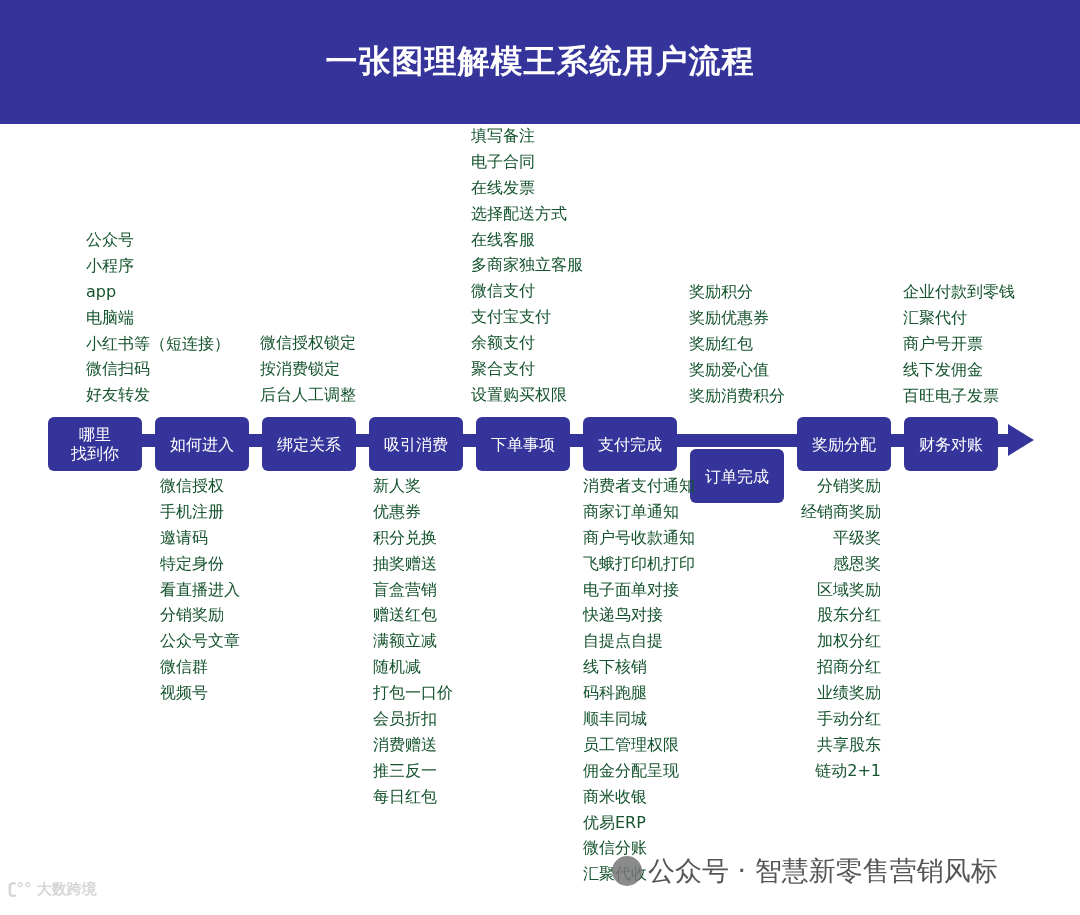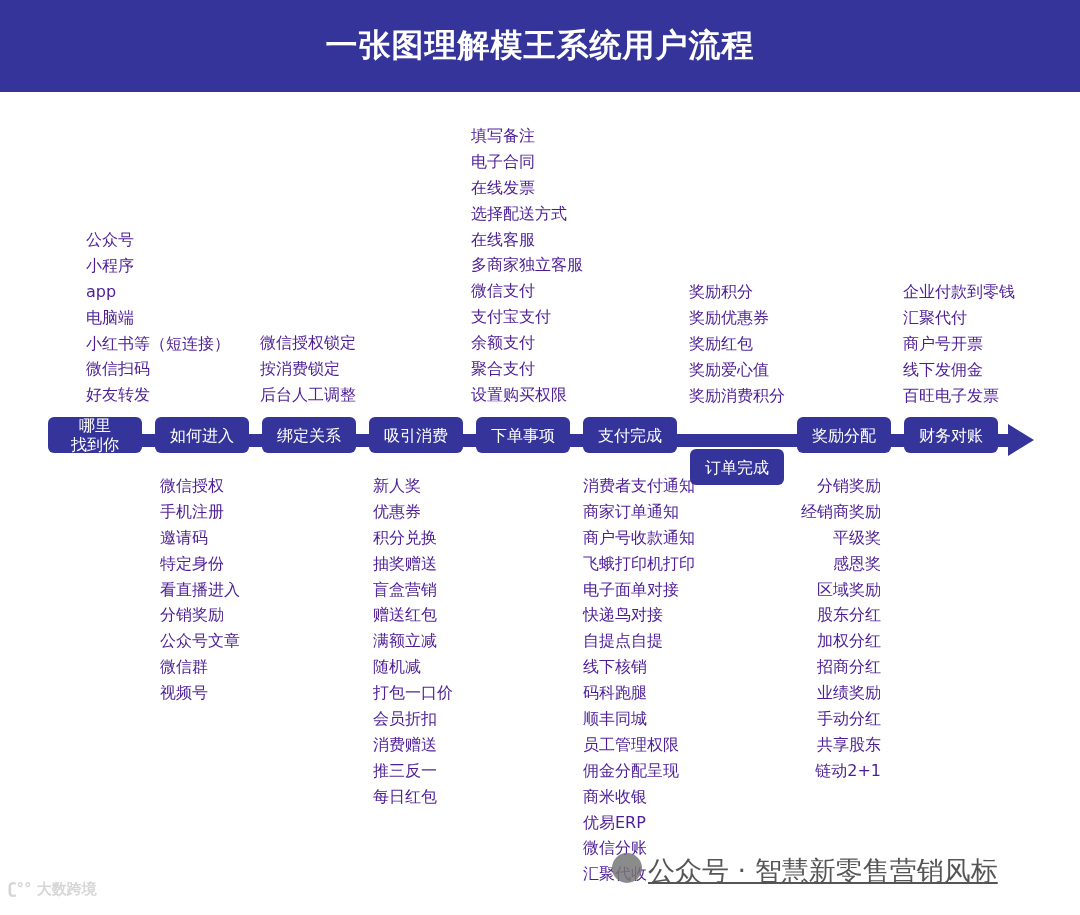--- a/index.html
+++ b/index.html
@@ -1,26 +1,26 @@
 <!DOCTYPE html>
 <html><head>
 <meta charset="utf-8">
 <style>
   * { margin:0; padding:0; box-sizing:border-box; }
   html, body { width:1080px; height:915px; background:#ffffff; overflow:hidden; }
   body { position:relative; font-family:"DejaVu Sans","Liberation Sans",sans-serif; color:#222; }
-  .header { position:absolute; left:0; top:0; width:1080px; height:92px; background:#35349a; display:flex; align-items:center; justify-content:center; }
+  .header { position:absolute; left:0; top:0; width:1080px; height:124px; background:#35349a; display:flex; align-items:center; justify-content:center; }
   .header h1 { color:#fff; font-size:32px; font-weight:bold; letter-spacing:1px; }
-  .list { position:absolute; font-size:16px; line-height:25.9px; color:#4c1d95; white-space:nowrap; }
+  .list { position:absolute; font-size:16px; line-height:25.9px; color:#14532d; white-space:nowrap; }
   .list div { height:25.9px; }
   .connector { position:absolute; top:434px; height:13px; background:#35349a; }
-  .step { position:absolute; top:417px; height:36px; width:94px; background:#35349a; border-radius:6px; color:#fff; font-size:16px; display:flex; align-items:center; justify-content:center; text-align:center; line-height:19px; }
+  .step { position:absolute; top:417px; height:54px; width:94px; background:#35349a; border-radius:6px; color:#fff; font-size:16px; display:flex; align-items:center; justify-content:center; text-align:center; line-height:19px; }
   .arrow-head { position:absolute; left:1008px; top:424px; width:0; height:0; border-top:16px solid transparent; border-bottom:16px solid transparent; border-left:26px solid #35349a; }
   .wm1 { position:absolute; left:8px; top:880px; font-size:15px; color:#d6d6d6; font-weight:bold; }
-  .wm2 { position:absolute; left:612px; top:853px; font-size:27px; color:#555; display:flex; gap:6px;text-decoration:underline; }
+  .wm2 { position:absolute; left:612px; top:853px; font-size:27px; color:#555; display:flex; align-items:center; gap:6px; }
   .wm2 .bubble { width:30px; height:30px; border-radius:50%; background:#777; opacity:0.85; display:inline-block; }
 </style>
 </head>
 <body>
 
 <div class="header">
   <h1>一张图理解模王系统用户流程</h1>
 </div>
 
 <div class="list" style="left:46px; top:227px;margin-left:40px;">

